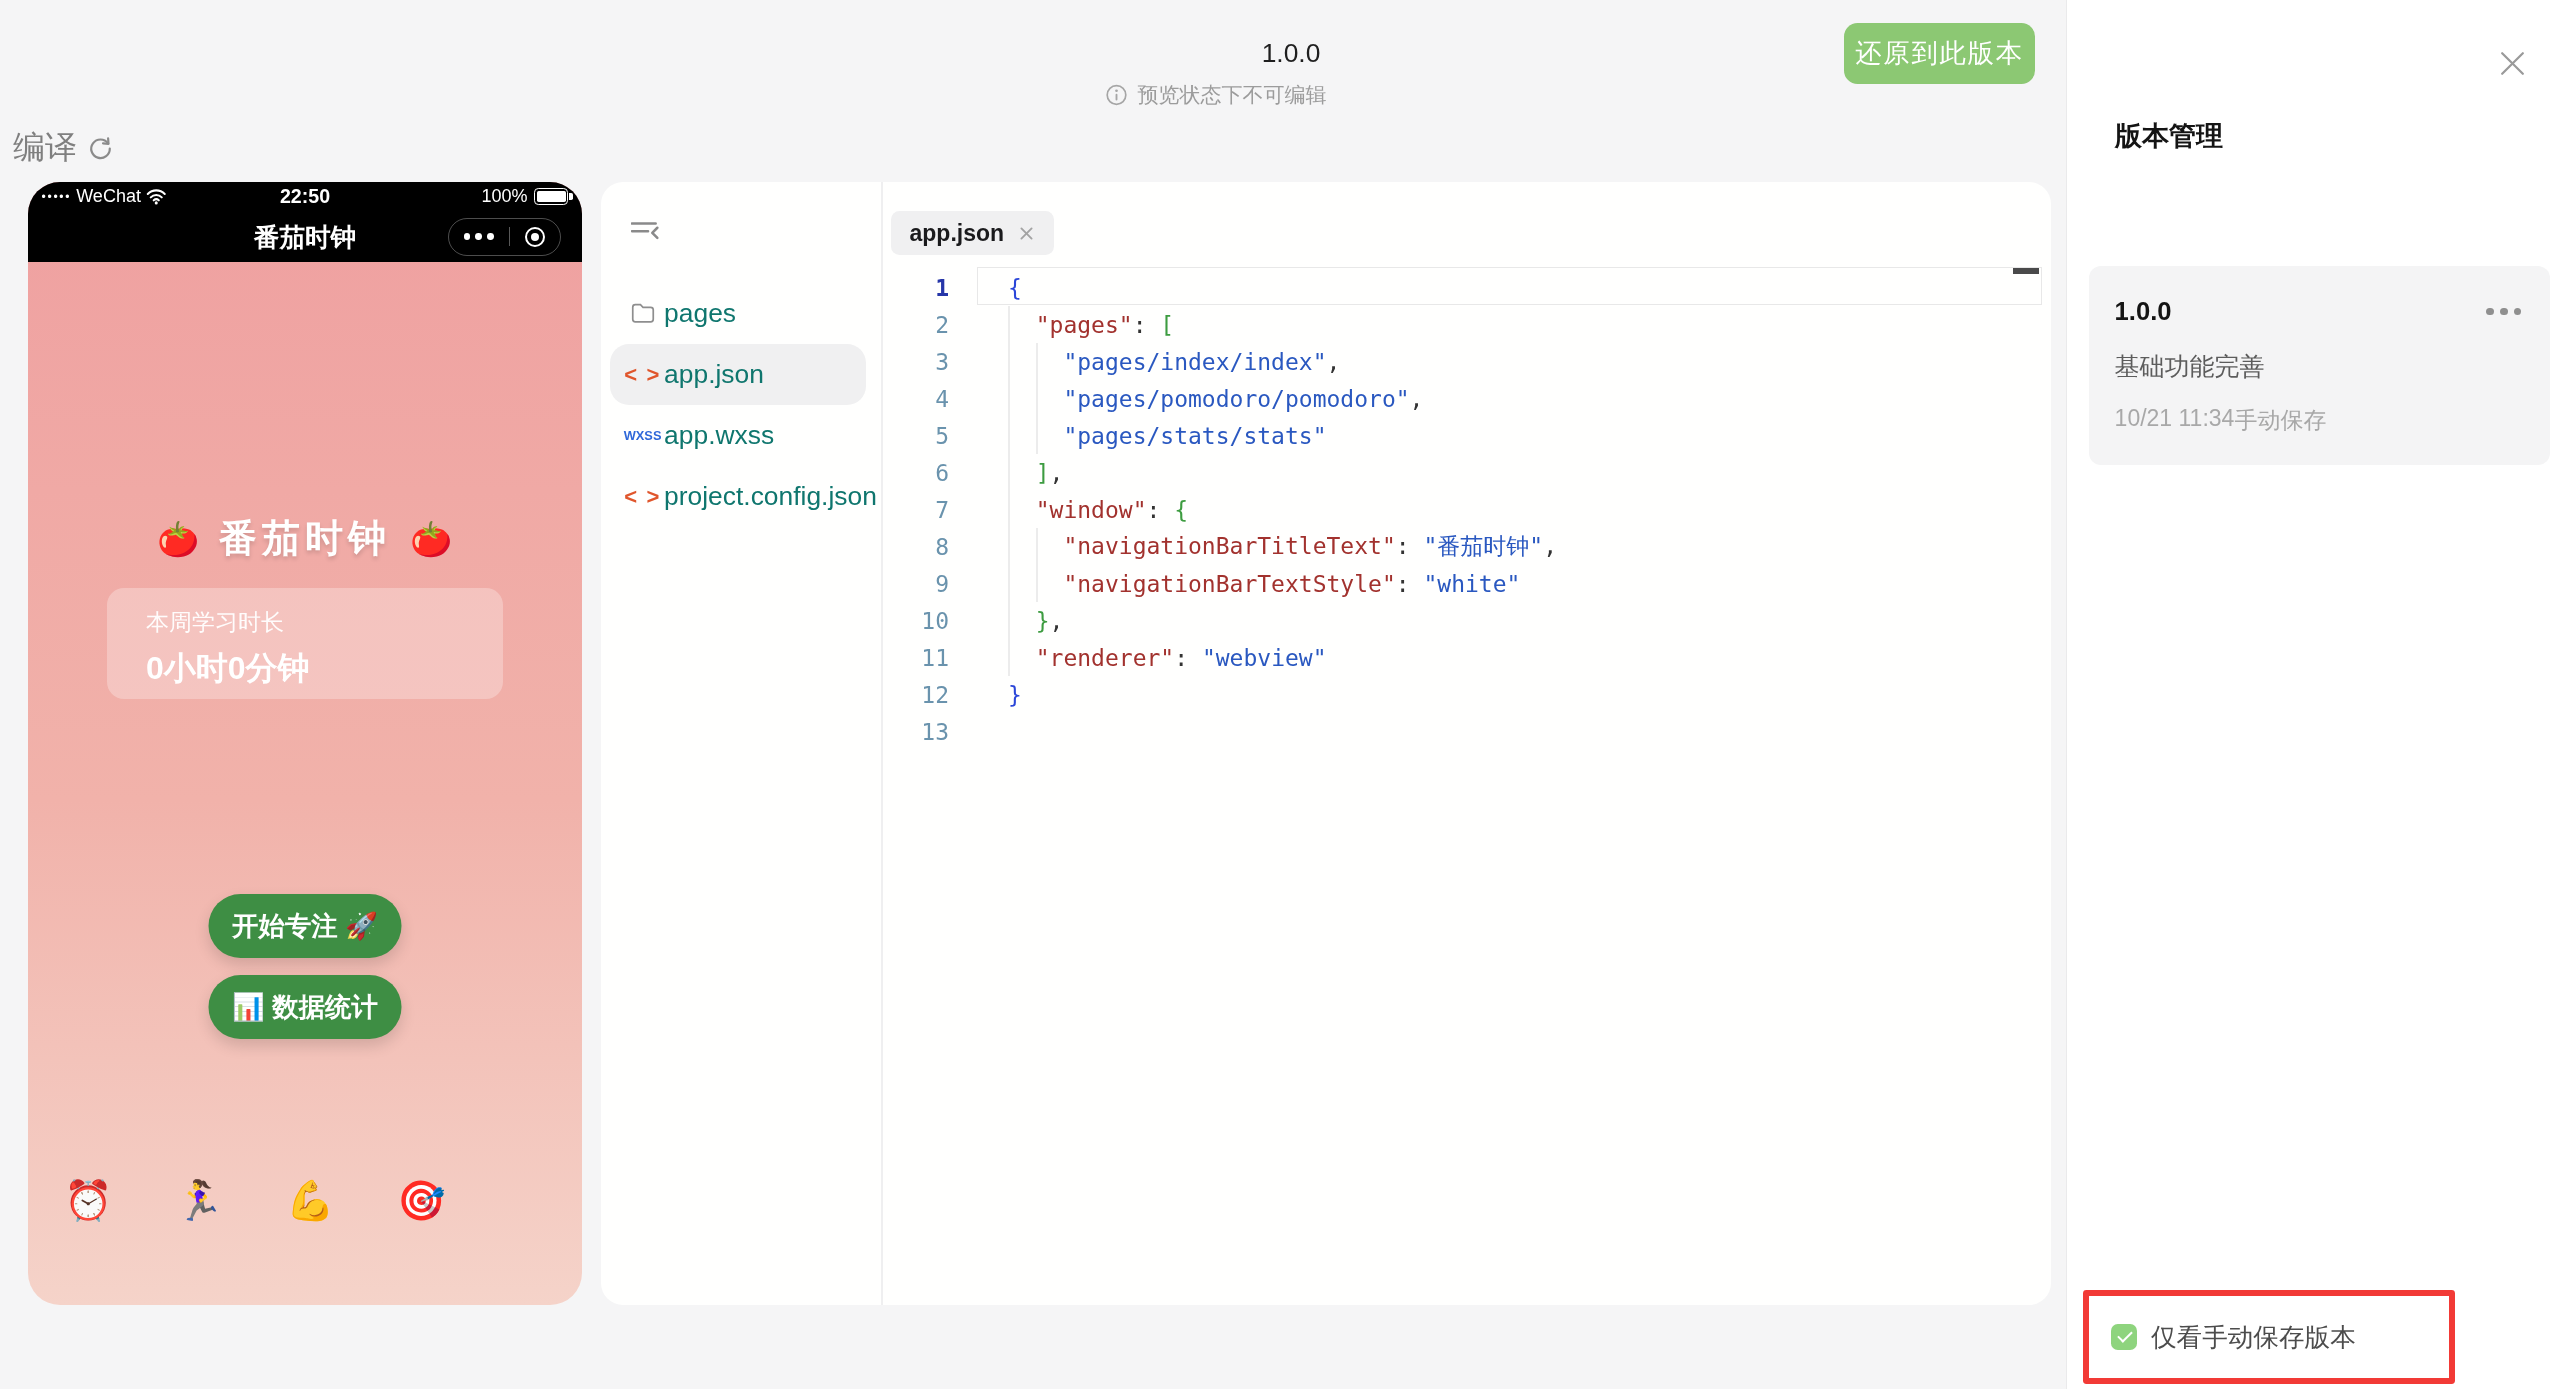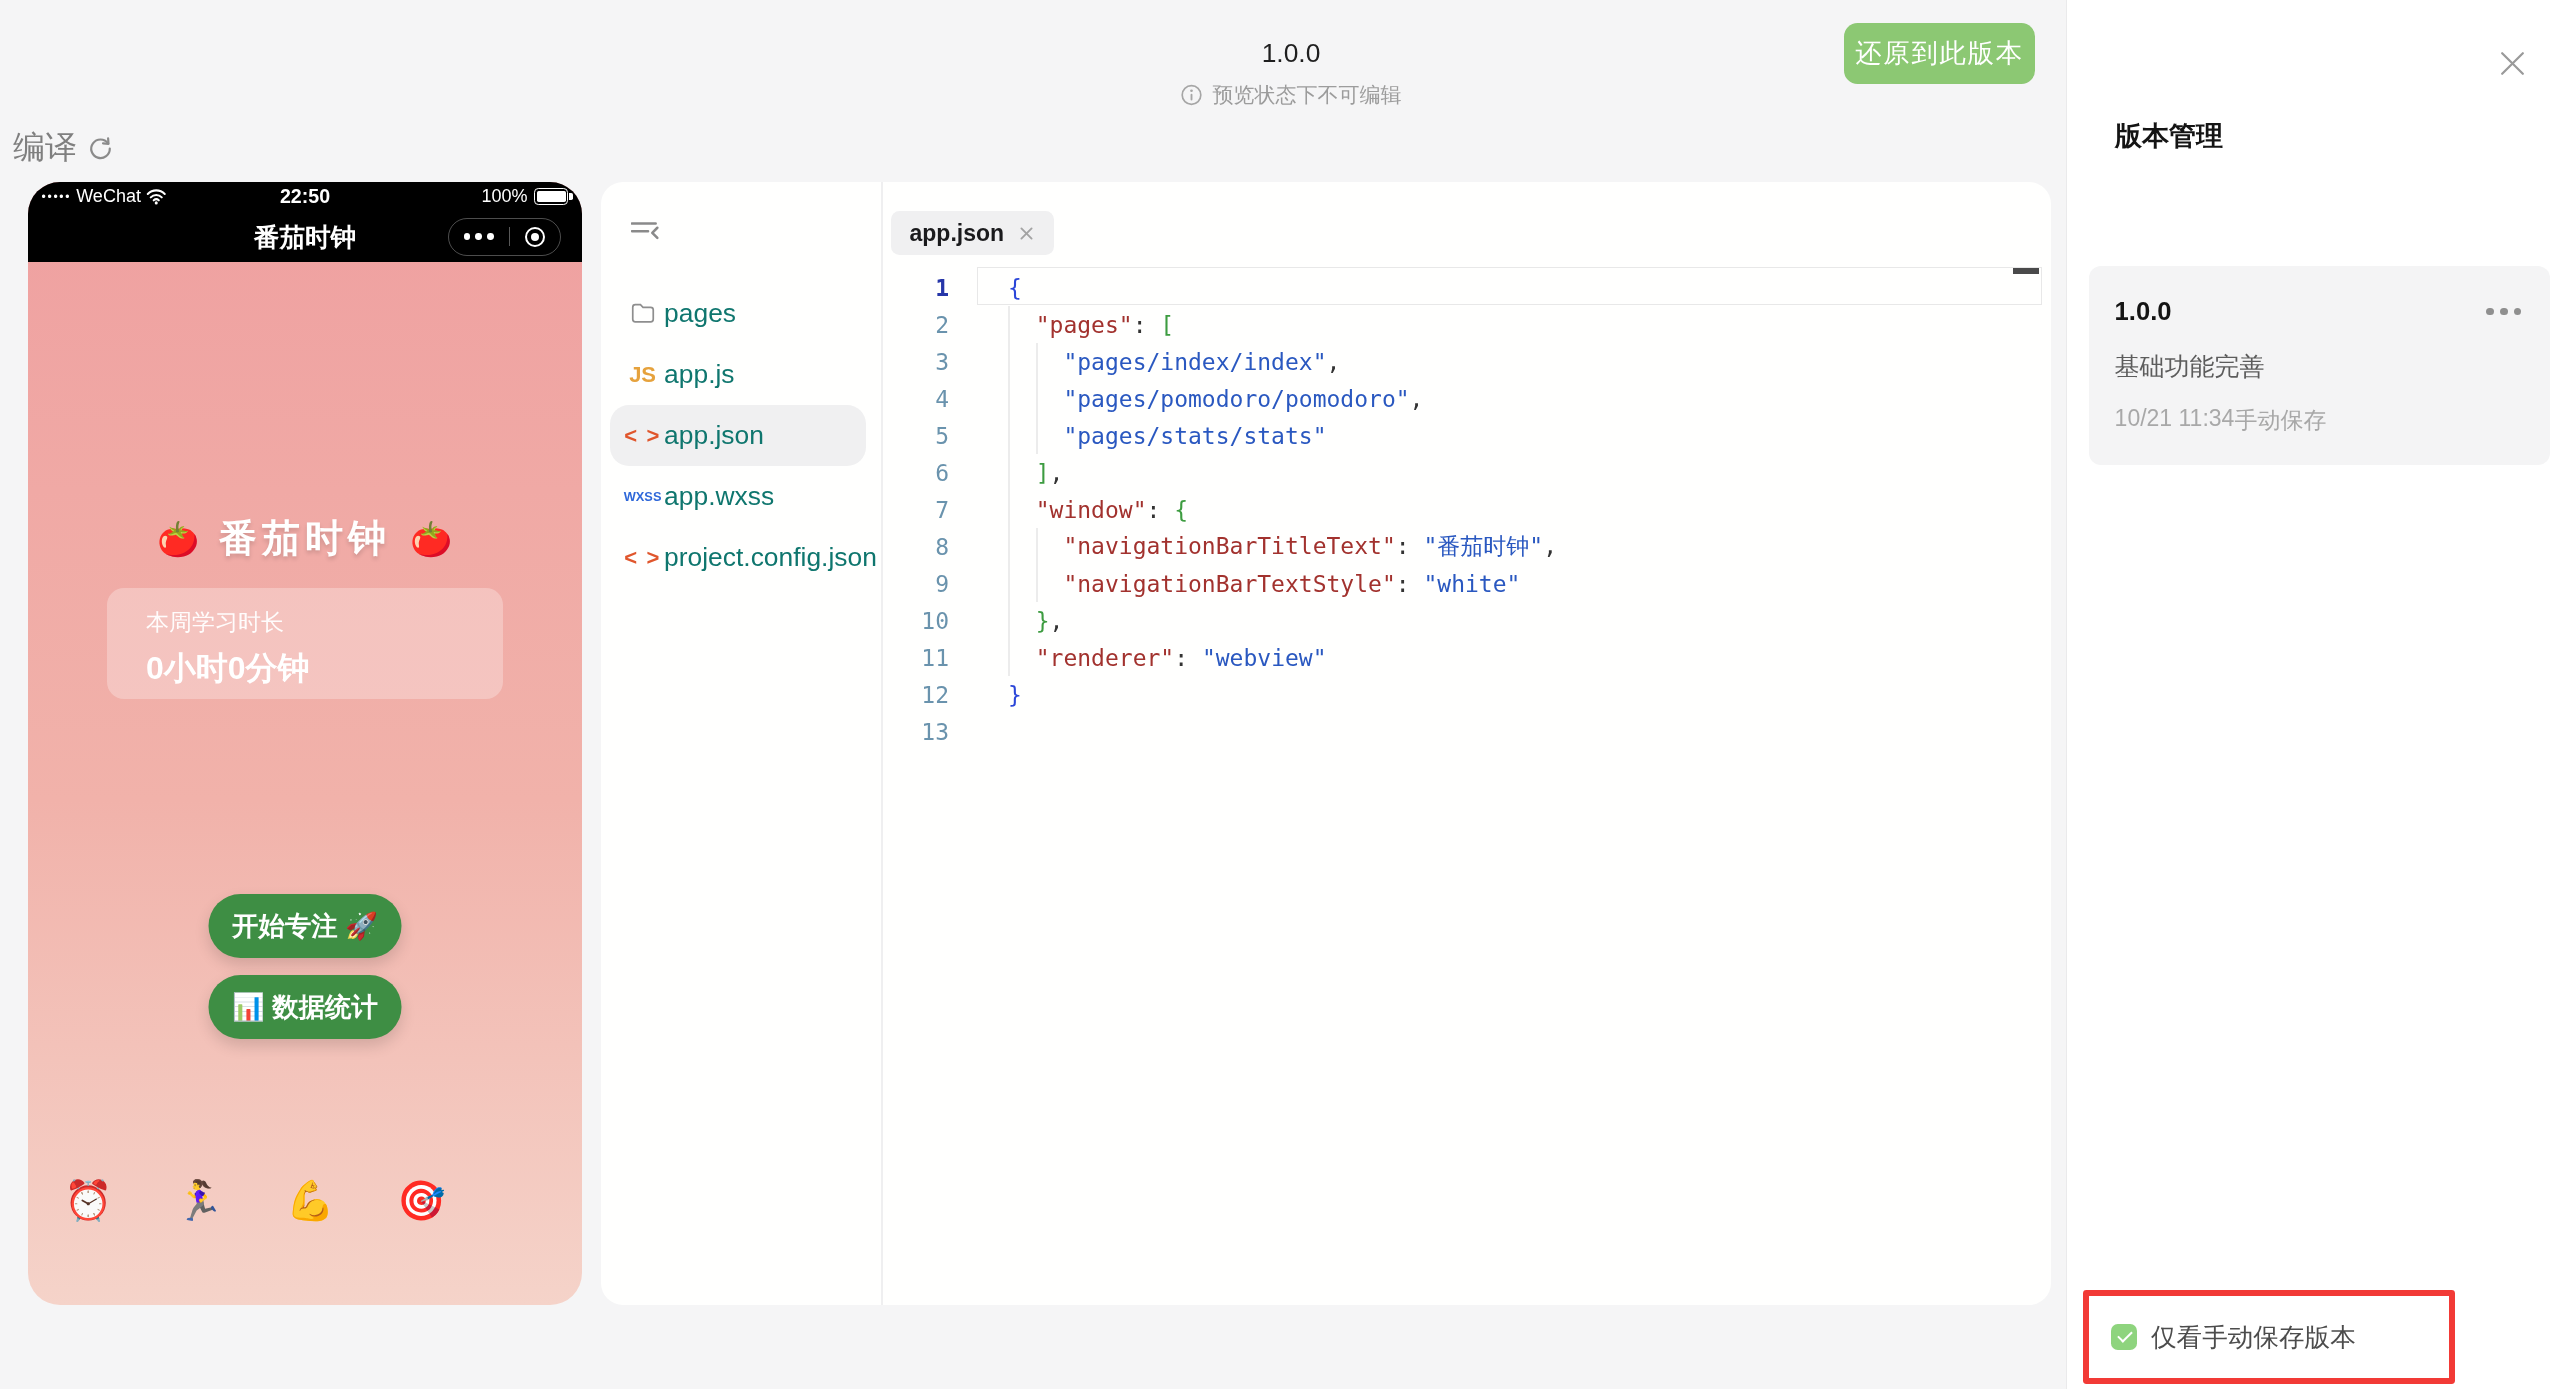--- a/index.html
+++ b/index.html
@@ -2,21 +2,21 @@
 <html style="font-size:13.6px"><head>
 <meta charset="utf-8">
 <style>
   * { margin:0; padding:0; box-sizing:border-box; }
   body { font-family:"Liberation Sans", sans-serif; }
   .screen { position:relative; width:2576px; height:1389px; background:#f5f5f6; overflow:hidden;text-decoration:underline; }
 
   
   .hdr-version { position:absolute; left:1291px; top:38px; transform:translateX(-50%);
     font-size:26.4px; color:#1f1f1f; font-weight:500; }
-  .hdr-notice { position:absolute; left:1291px; top:81px; transform:translateX(-50%);
+  .hdr-notice { position:absolute; left:1216px; top:81px; transform:translateX(-50%);
     display:flex; align-items:center; gap:10px; color:#9c9c9c; font-size:21px; white-space:nowrap; }
   .restore-btn { position:absolute; left:1844px; top:23px; width:191px; height:61px;
     background:#8cc873; border:none; border-radius:13.6px; color:#fff; font-size:26.4px;
     font-weight:500; letter-spacing:1.7px; font-family:inherit; cursor:pointer; }
   .compile { position:absolute; left:13px; top:126px; display:flex; align-items:center; gap:10.2px;
     color:#7f7f7f; font-size:32px; }
 
   
   .phone { position:absolute; left:28px; top:182px; width:554px; height:1123px;
     border-radius:32px; overflow:hidden; background:linear-gradient(180deg,#efa0a0 0%,#f1b2aa 55%,#f5d3c9 100%); }
@@ -212,26 +212,20 @@
       </span>
       <div class="tree-items" id="tree-items">
           <div class="tree-row">
             <span class="tree-icon">
               <svg width="24" height="20.5" viewBox="0 0 28 24">
                 <path d="M2 5 a3 3 0 0 1 3-3 h6 l3 3 h9 a3 3 0 0 1 3 3 v11 a3 3 0 0 1-3 3 H5 a3 3 0 0 1-3-3 Z" fill="none" stroke="#8e8e8e" stroke-width="2"></path>
               </svg>
             </span>
             <span class="tree-label">pages</span>
           </div>
-          <div class="tree-row">
-            <span class="tree-icon">
-              <span class="badge-js">JS</span>
-            </span>
-            <span class="tree-label">app.js</span>
-          </div>
           <div class="tree-row selected">
             <span class="tree-icon">
               <span class="badge-code">&lt; &gt;</span>
             </span>
             <span class="tree-label">app.json</span>
           </div>
           <div class="tree-row">
             <span class="tree-icon">
               <span class="badge-wxss">WXSS</span>
             </span>

